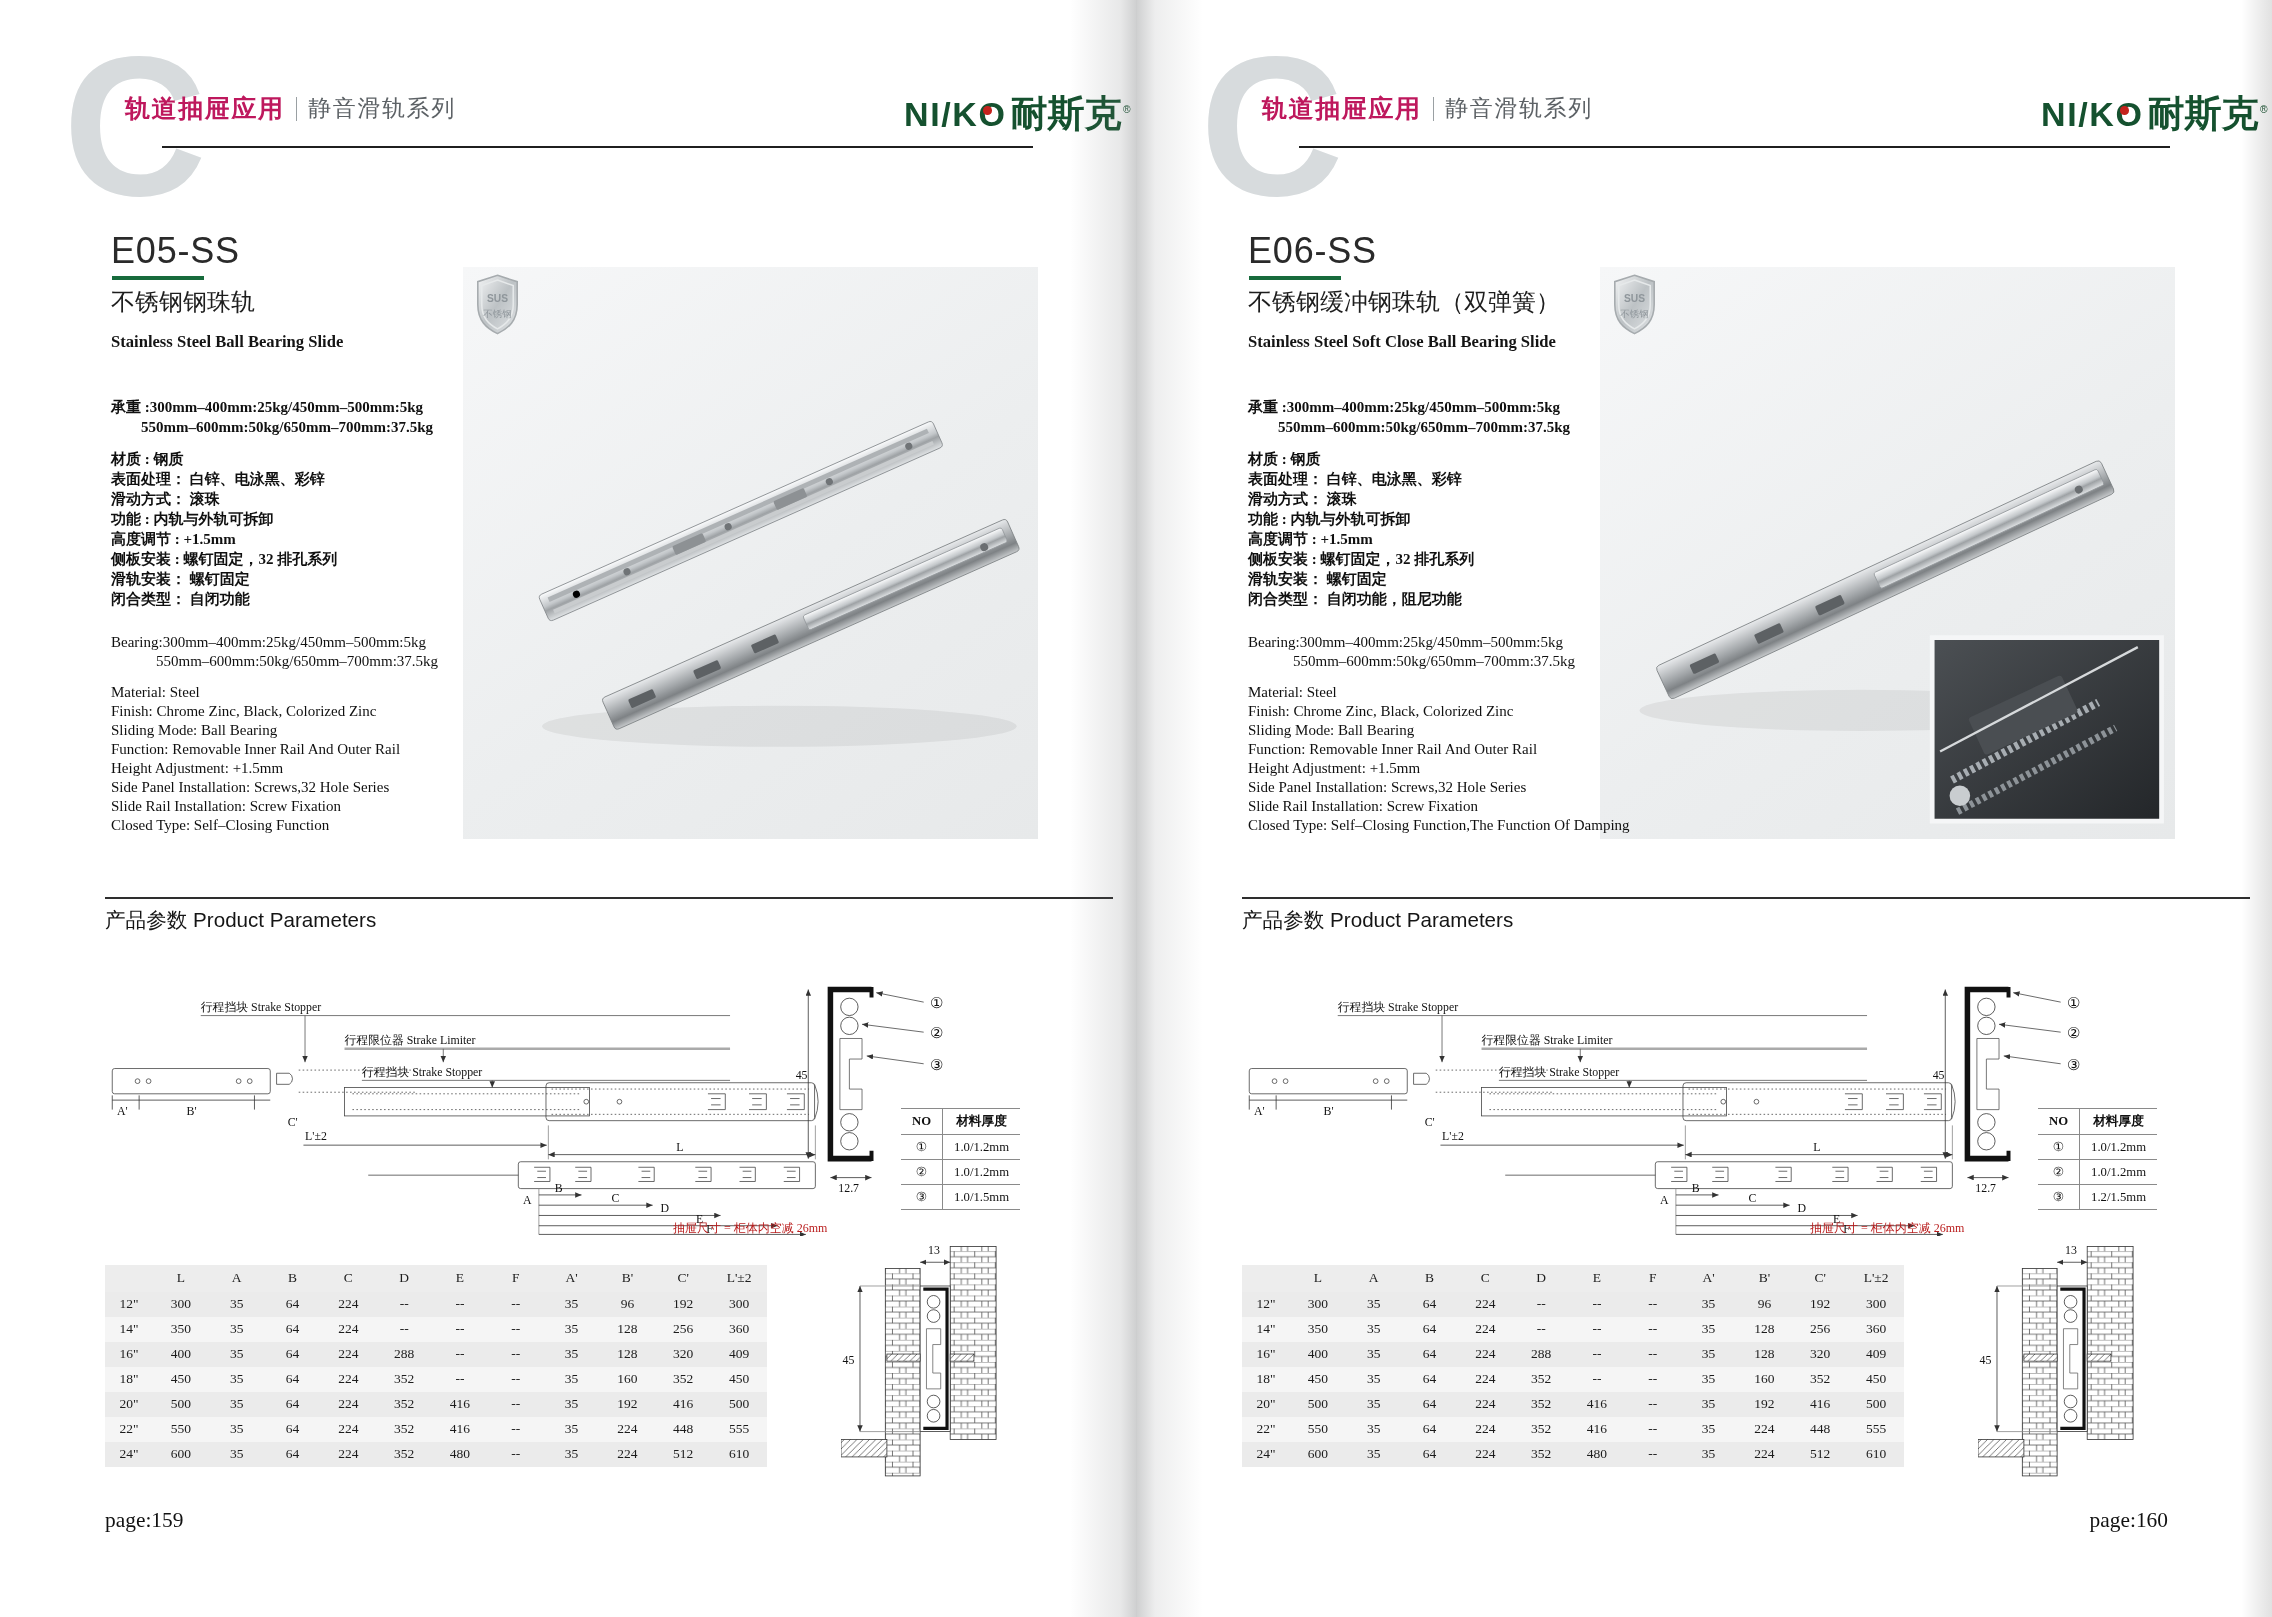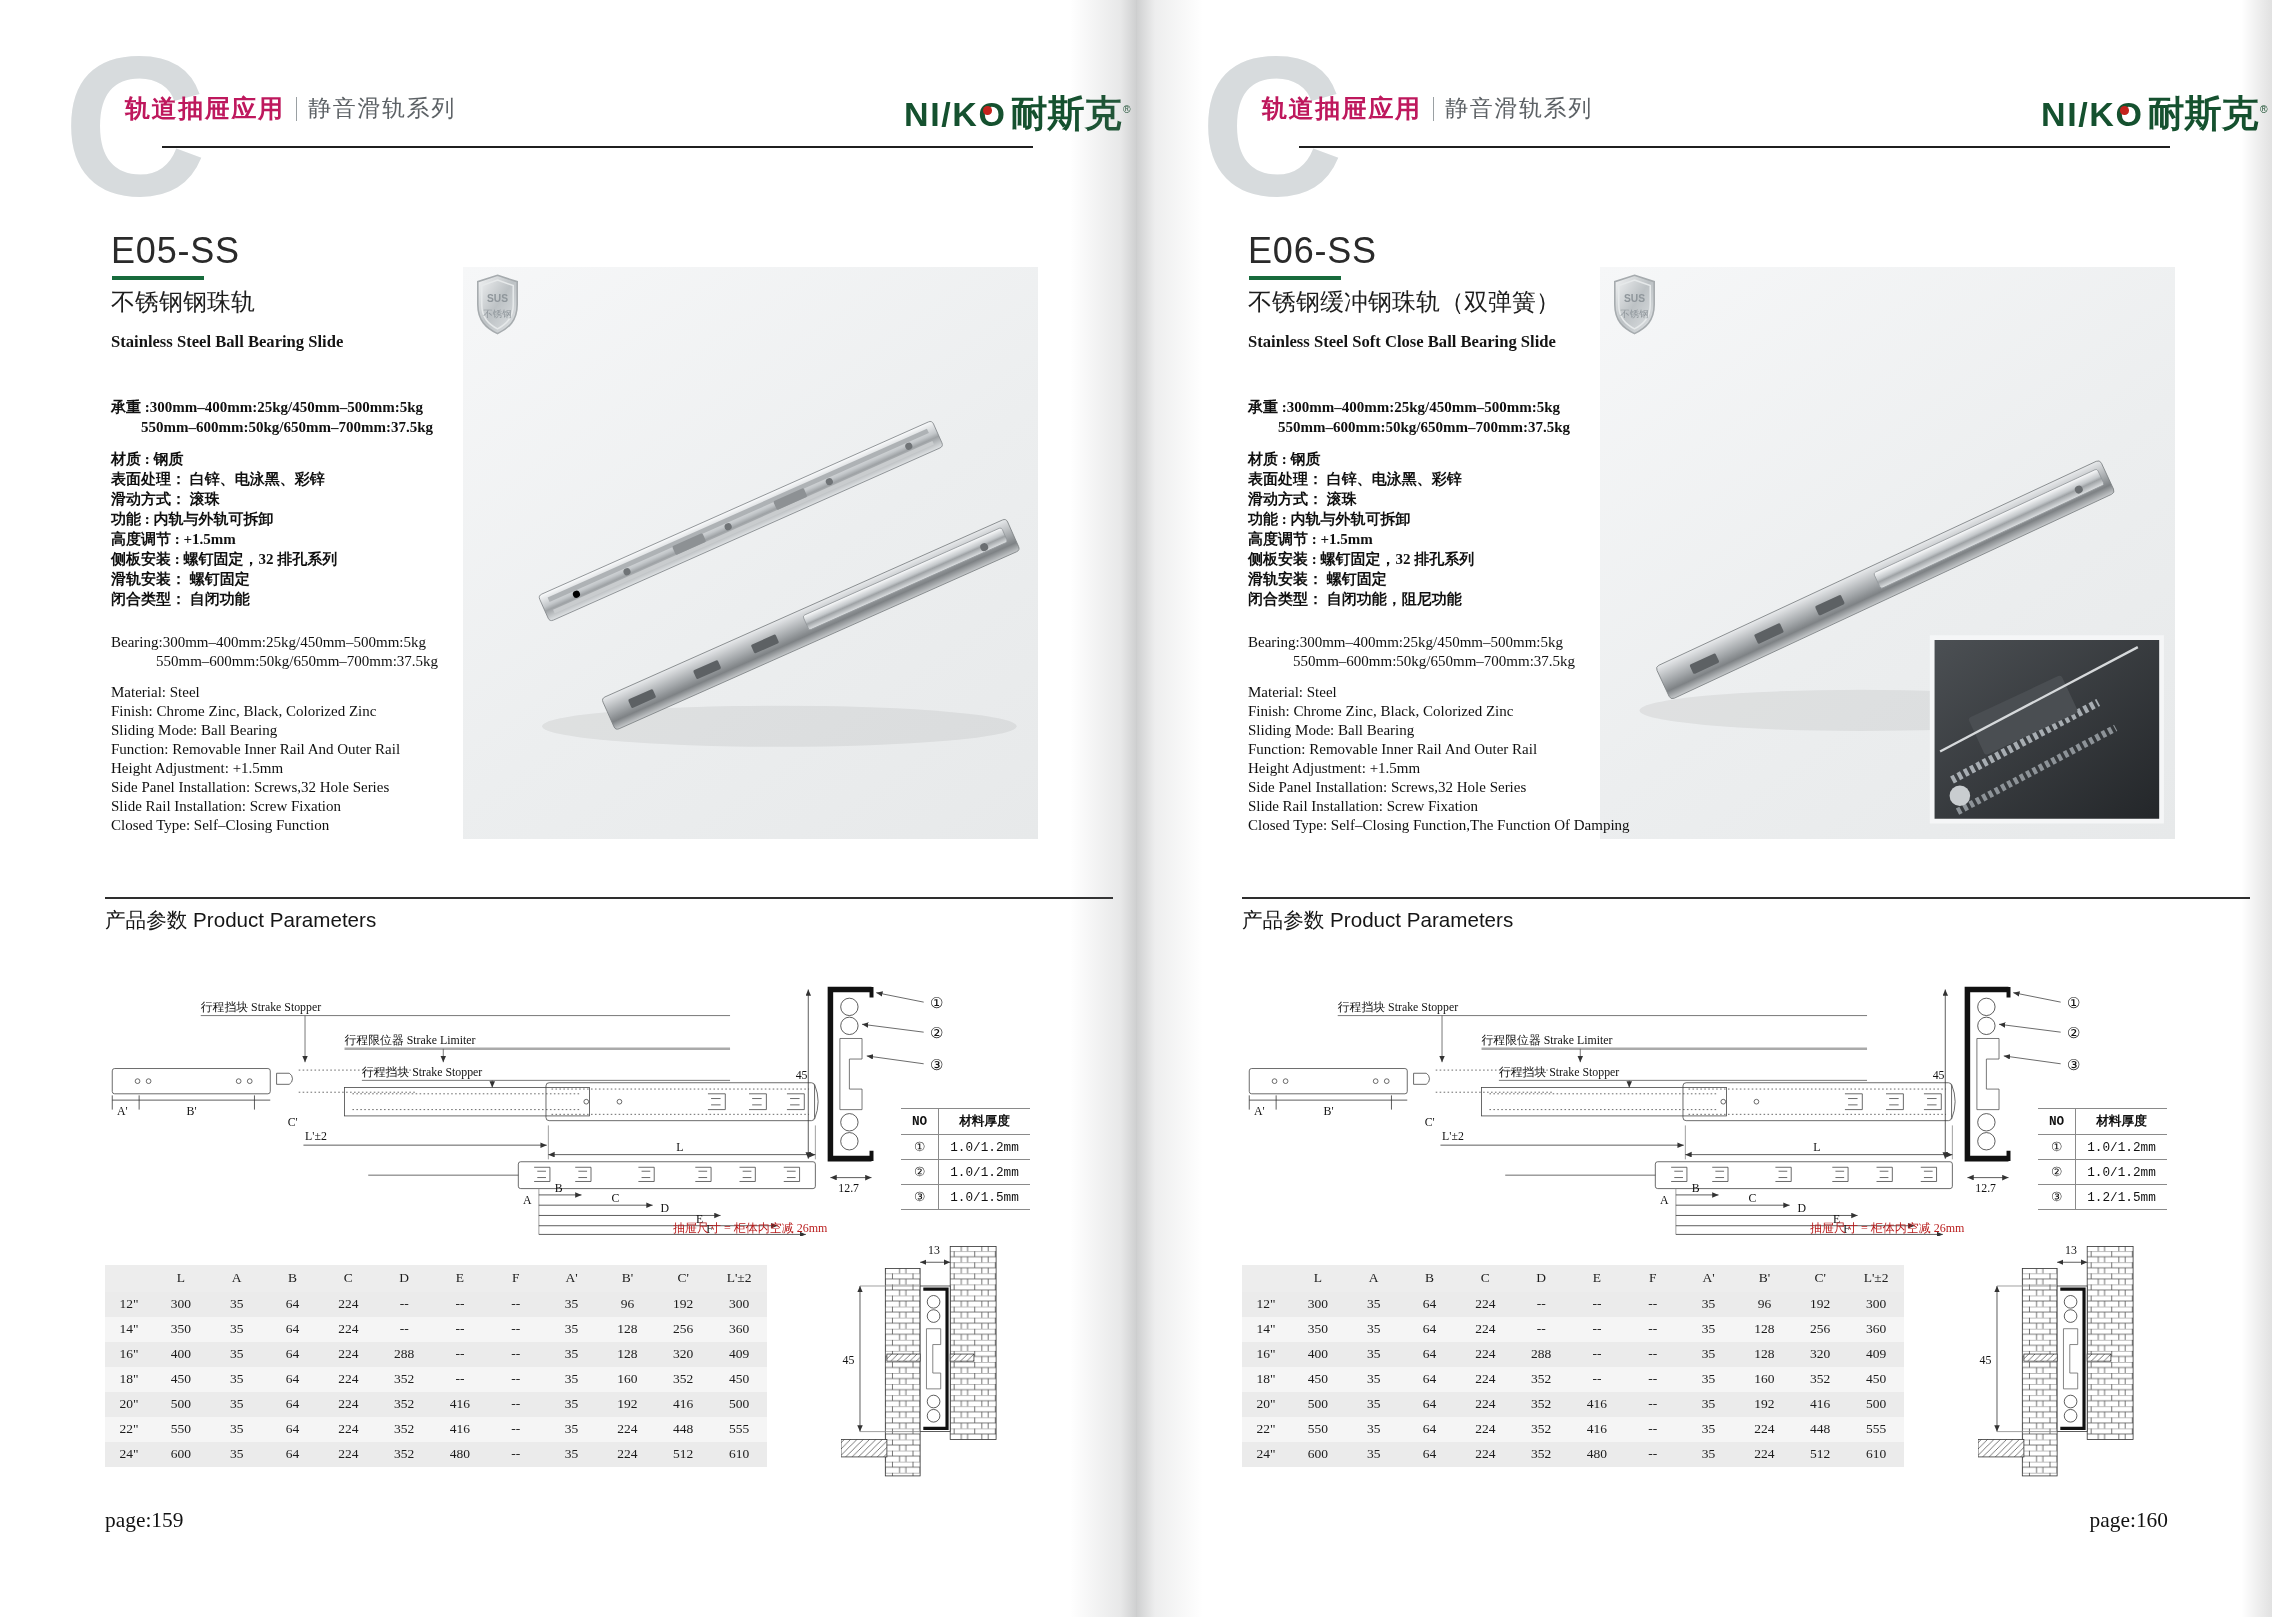--- a/index.html
+++ b/index.html
@@ -47,21 +47,21 @@
   
   .ddiag{position:absolute;left:107px;top:999px;}
   .dnote{position:absolute;left:673px;top:1220px;font-size:12px;font-family:"Liberation Serif",serif;color:#b91c1c;}
   .xsec{position:absolute;left:794px;top:980px;}
   .inst{position:absolute;left:841px;top:1240px;}
   .dlab,.dtxt{font-size:15px;font-family:"Liberation Serif",serif;fill:#111;}
   .circ{font-size:19px;font-family:"Liberation Serif",serif;fill:#111;}
 
   
   .mtable{position:absolute;left:901px;top:1108px;border-collapse:collapse;z-index:2;
-          font-family:Liberation Mono, monospace;font-size:12.7px;color:#111;}
+          font-family:Liberation Serif, serif;font-size:12.7px;color:#111;}
   .mtable th{border-top:0.8px solid #8a8a8a;font-weight:bold;}
   .mtable th,.mtable td{border-bottom:0.8px solid #8a8a8a;padding:4px 11px;text-align:center;}
   .mtable th:first-child,.mtable td:first-child{border-right:0.8px solid #8a8a8a;}
 
   
   .stable{position:absolute;left:105px;top:1265px;width:662px;border-collapse:collapse;table-layout:fixed;
           font-family:"Liberation Serif",serif;font-size:13.5px;color:#1c1c1c;z-index:2;}
   .stable th{font-weight:normal;height:24.5px;background:#ededed;}
   .stable td{text-align:center;height:23px;}
   .stable th:first-child,.stable td:first-child{width:46px;}

